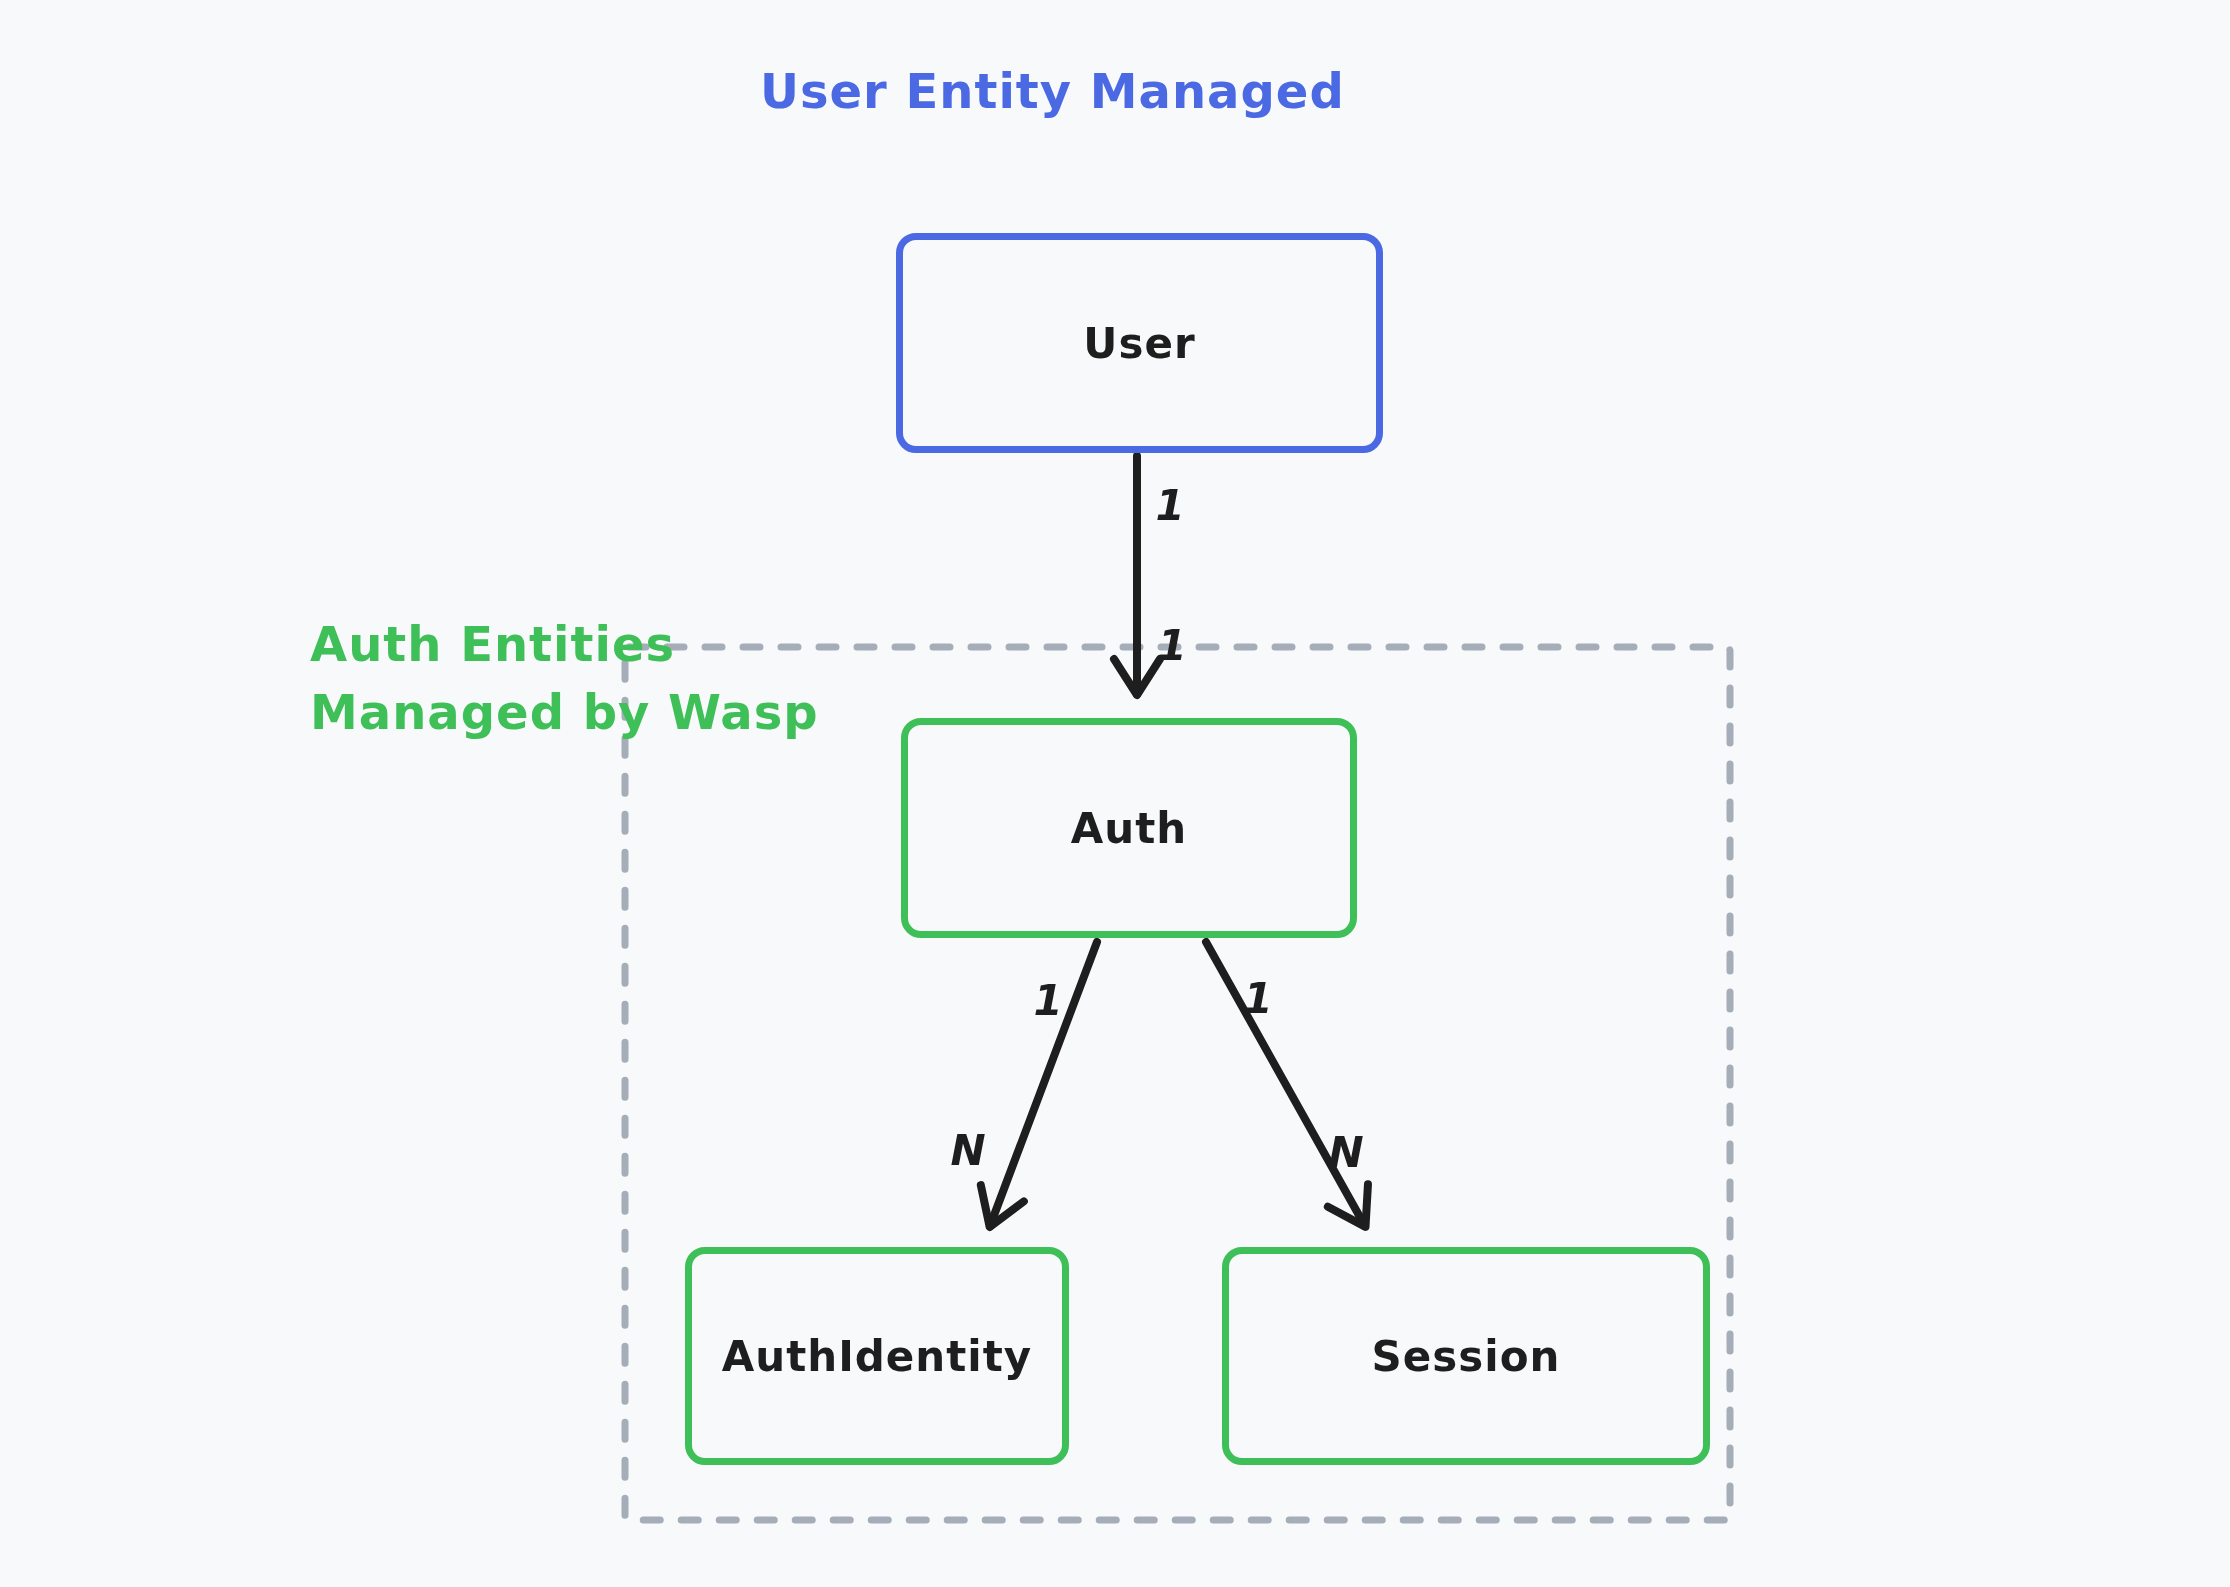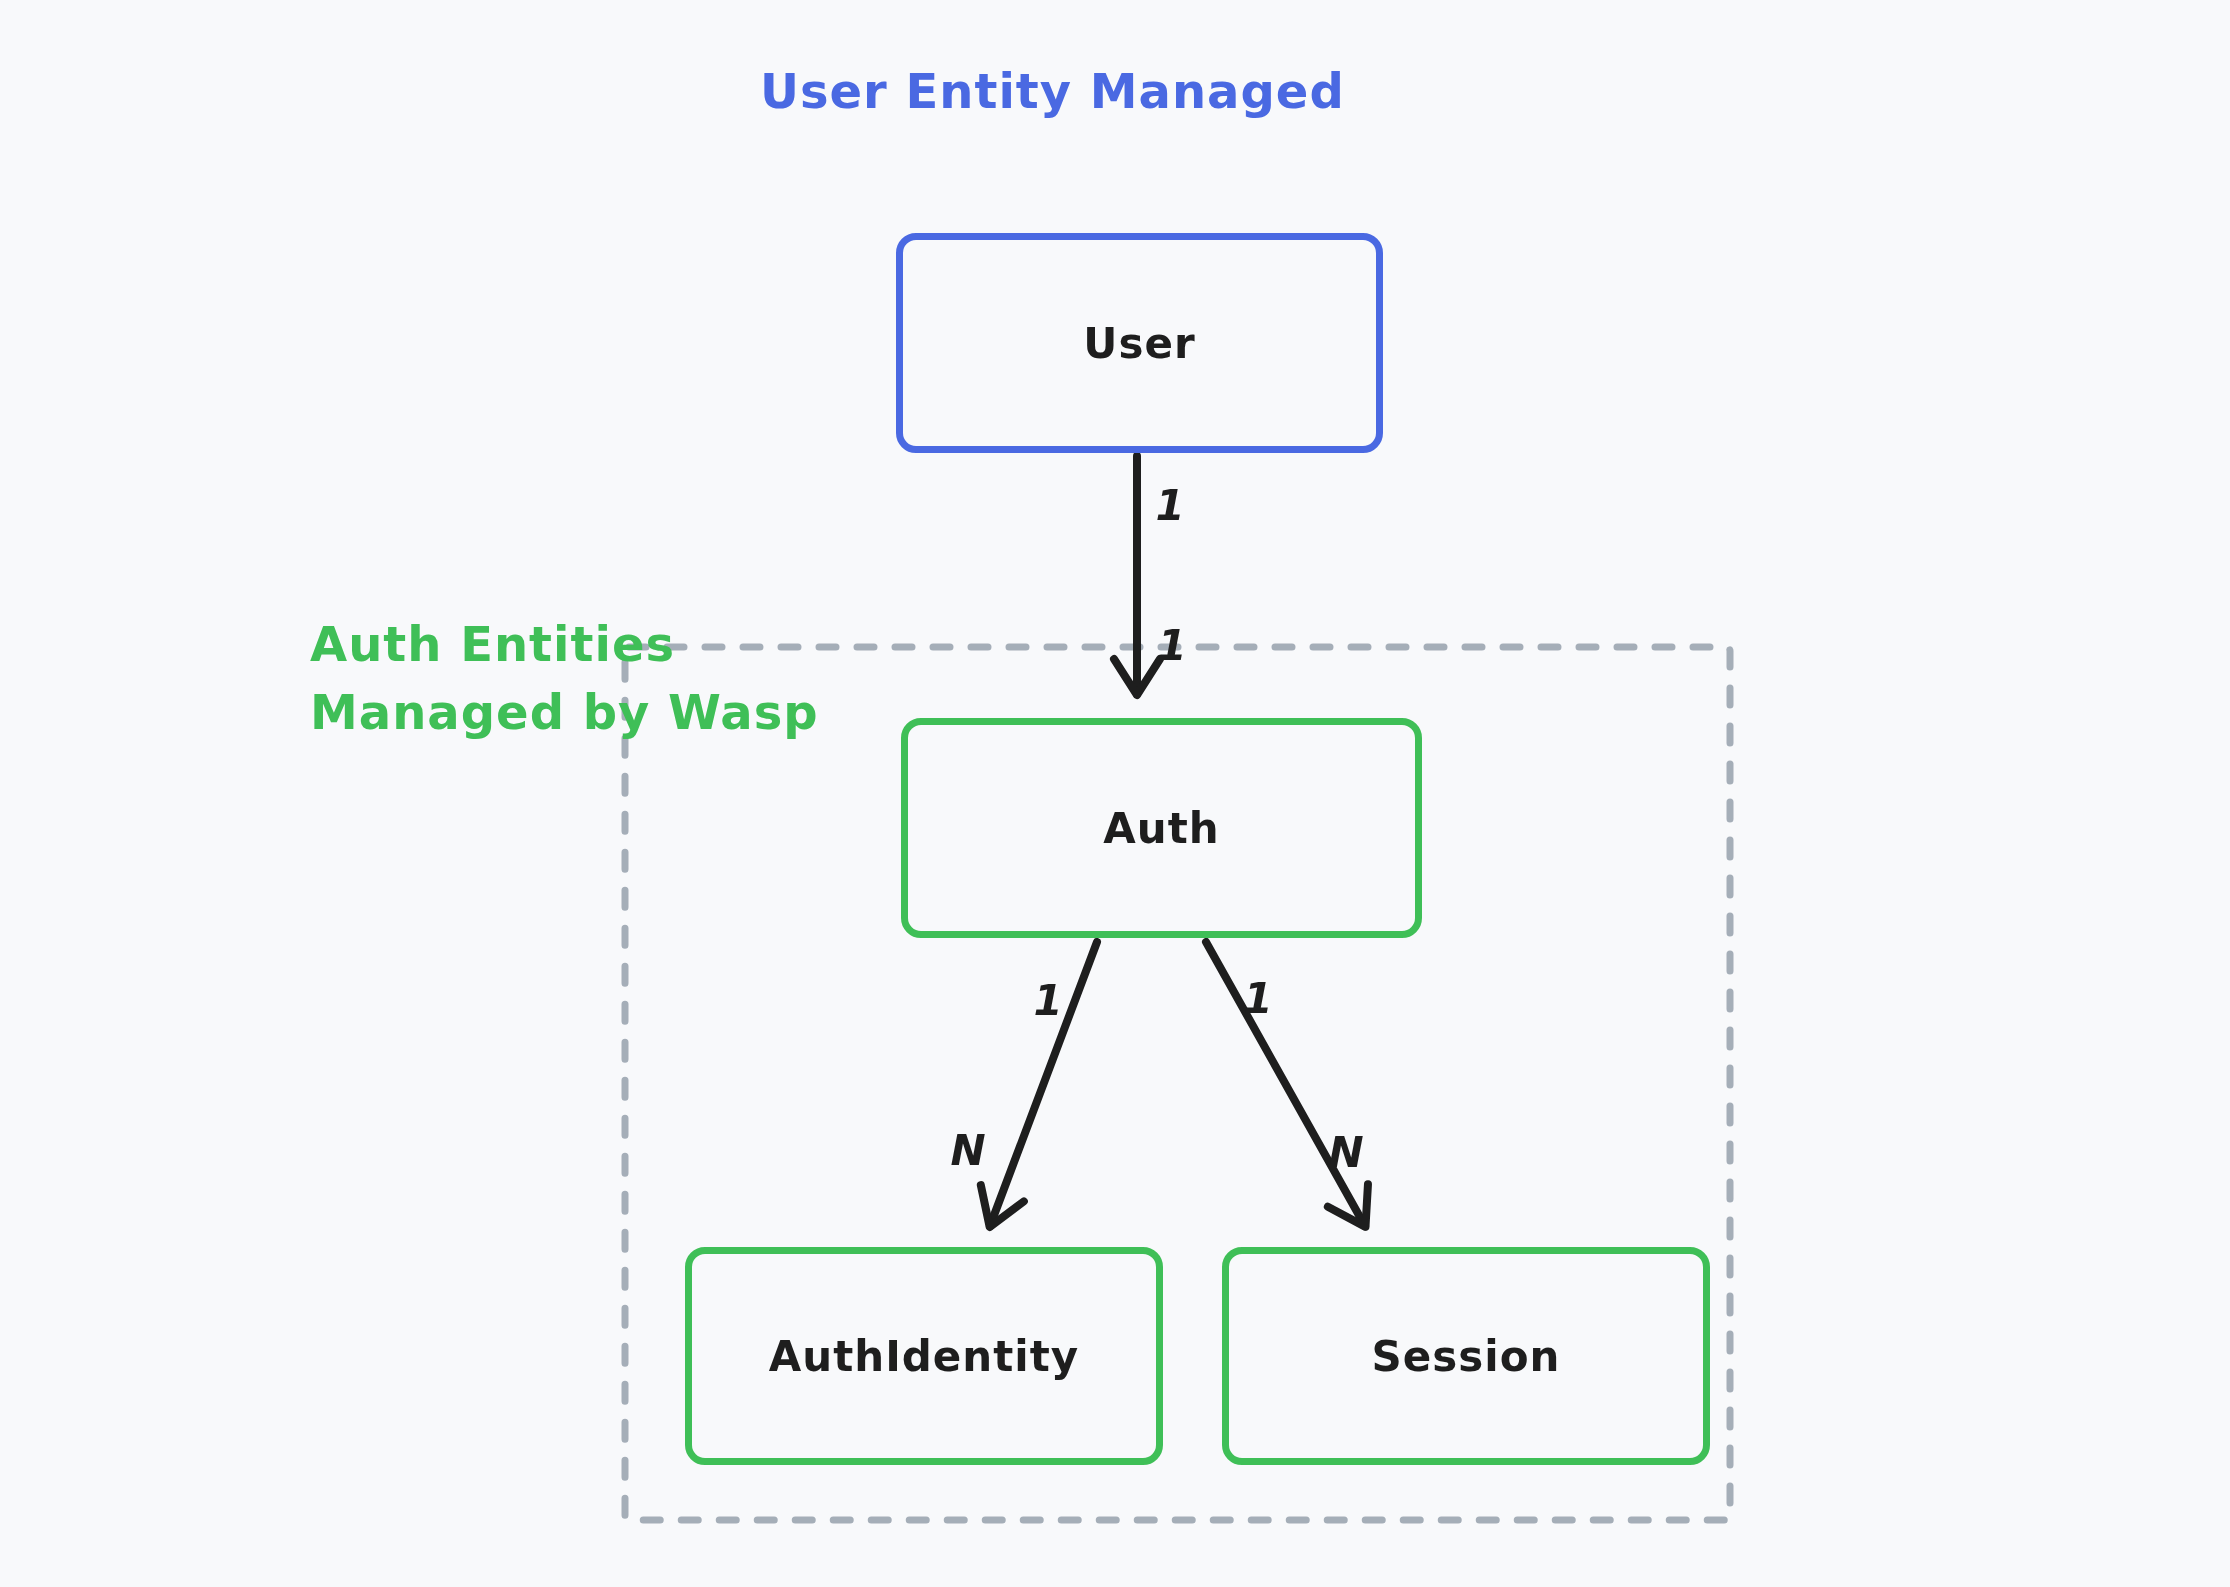--- a/index.html
+++ b/index.html
@@ -110,25 +110,25 @@
 
   <div class="title green-title" style="left:310px; top:610px; width:640px;">
     <div>Auth Entities</div>
     <div>Managed by Wasp</div>
   </div>
 
   <div class="node node-blue" style="left:896px; top:233px; width:487px; height:220px;">
     <span class="node-label">User</span>
   </div>
 
-  <div class="node node-green" style="left:901px; top:718px; width:521px; height:220px;">
+  <div class="node node-green" style="left:901px; top:718px; width:456px; height:220px;">
     <span class="node-label">Auth</span>
   </div>
 
-  <div class="node node-green" style="left:685px; top:1247px; width:478px; height:218px;">
+  <div class="node node-green" style="left:685px; top:1247px; width:384px; height:218px;">
     <span class="node-label">AuthIdentity</span>
   </div>
 
   <div class="node node-green" style="left:1202px; top:1247px; width:488px; height:218px;margin-left:20px;">
     <span class="node-label">Session</span>
   </div>
 
   <div class="card" style="left:1140px; top:475px;">1</div>
 
   <div class="card" style="left:1142px; top:615px;">1</div>

